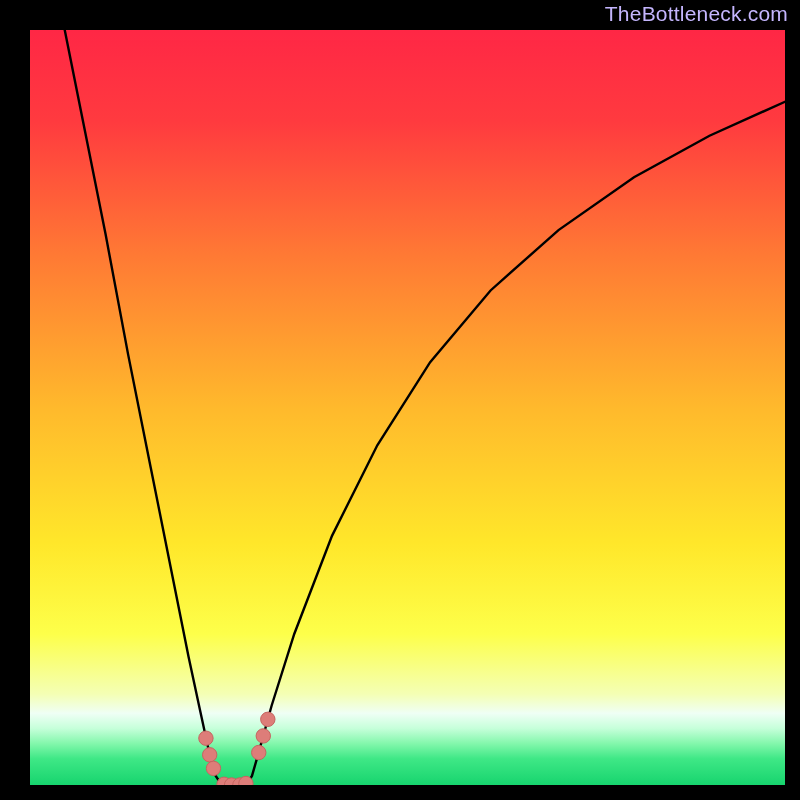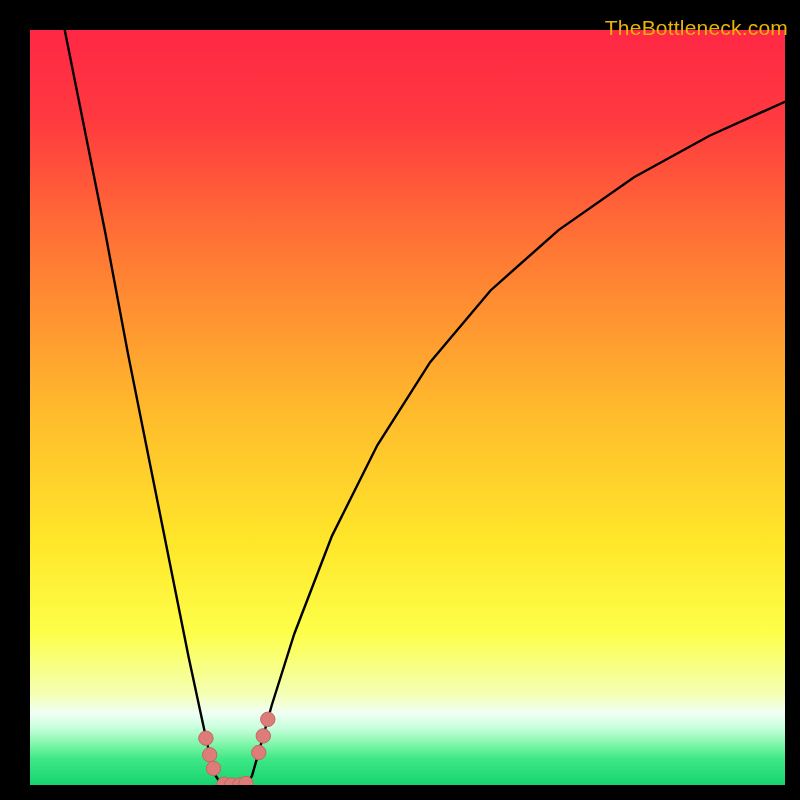--- a/index.html
+++ b/index.html
@@ -23,23 +23,23 @@
     width: 755px;
     height: 755px;
     overflow: hidden;
   }
   .gradient-bg {
     position: absolute;
     inset: 0;
   }
   .watermark {
     position: absolute;
-    top: 16px;
+    top: 2px;
     right: 12px;
-    color: #eab308;
+    color: #c4b5fd;
     font-size: 21px;
     font-weight: 500;
     letter-spacing: 0.2px;
   }
   svg.curve {
     position: absolute;
     inset: 0;
   }
   .curve path.line {
     fill: none;

